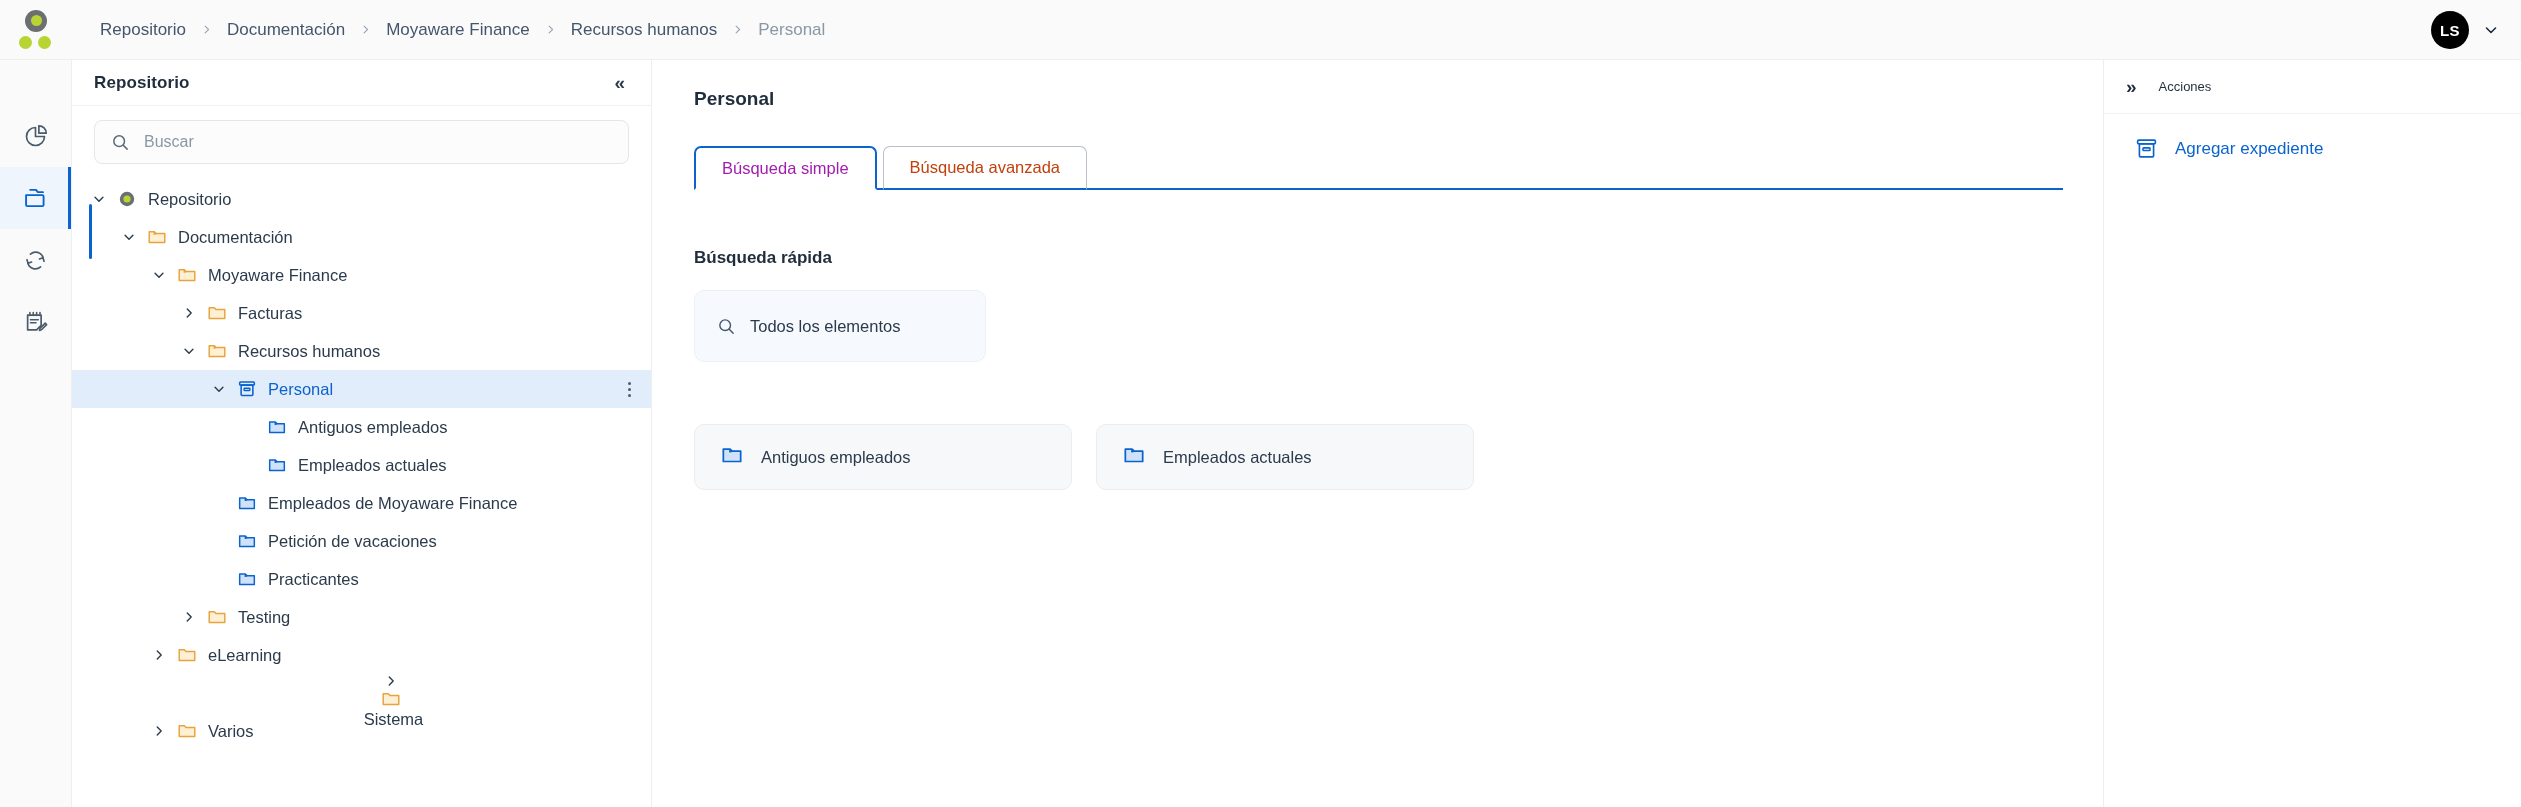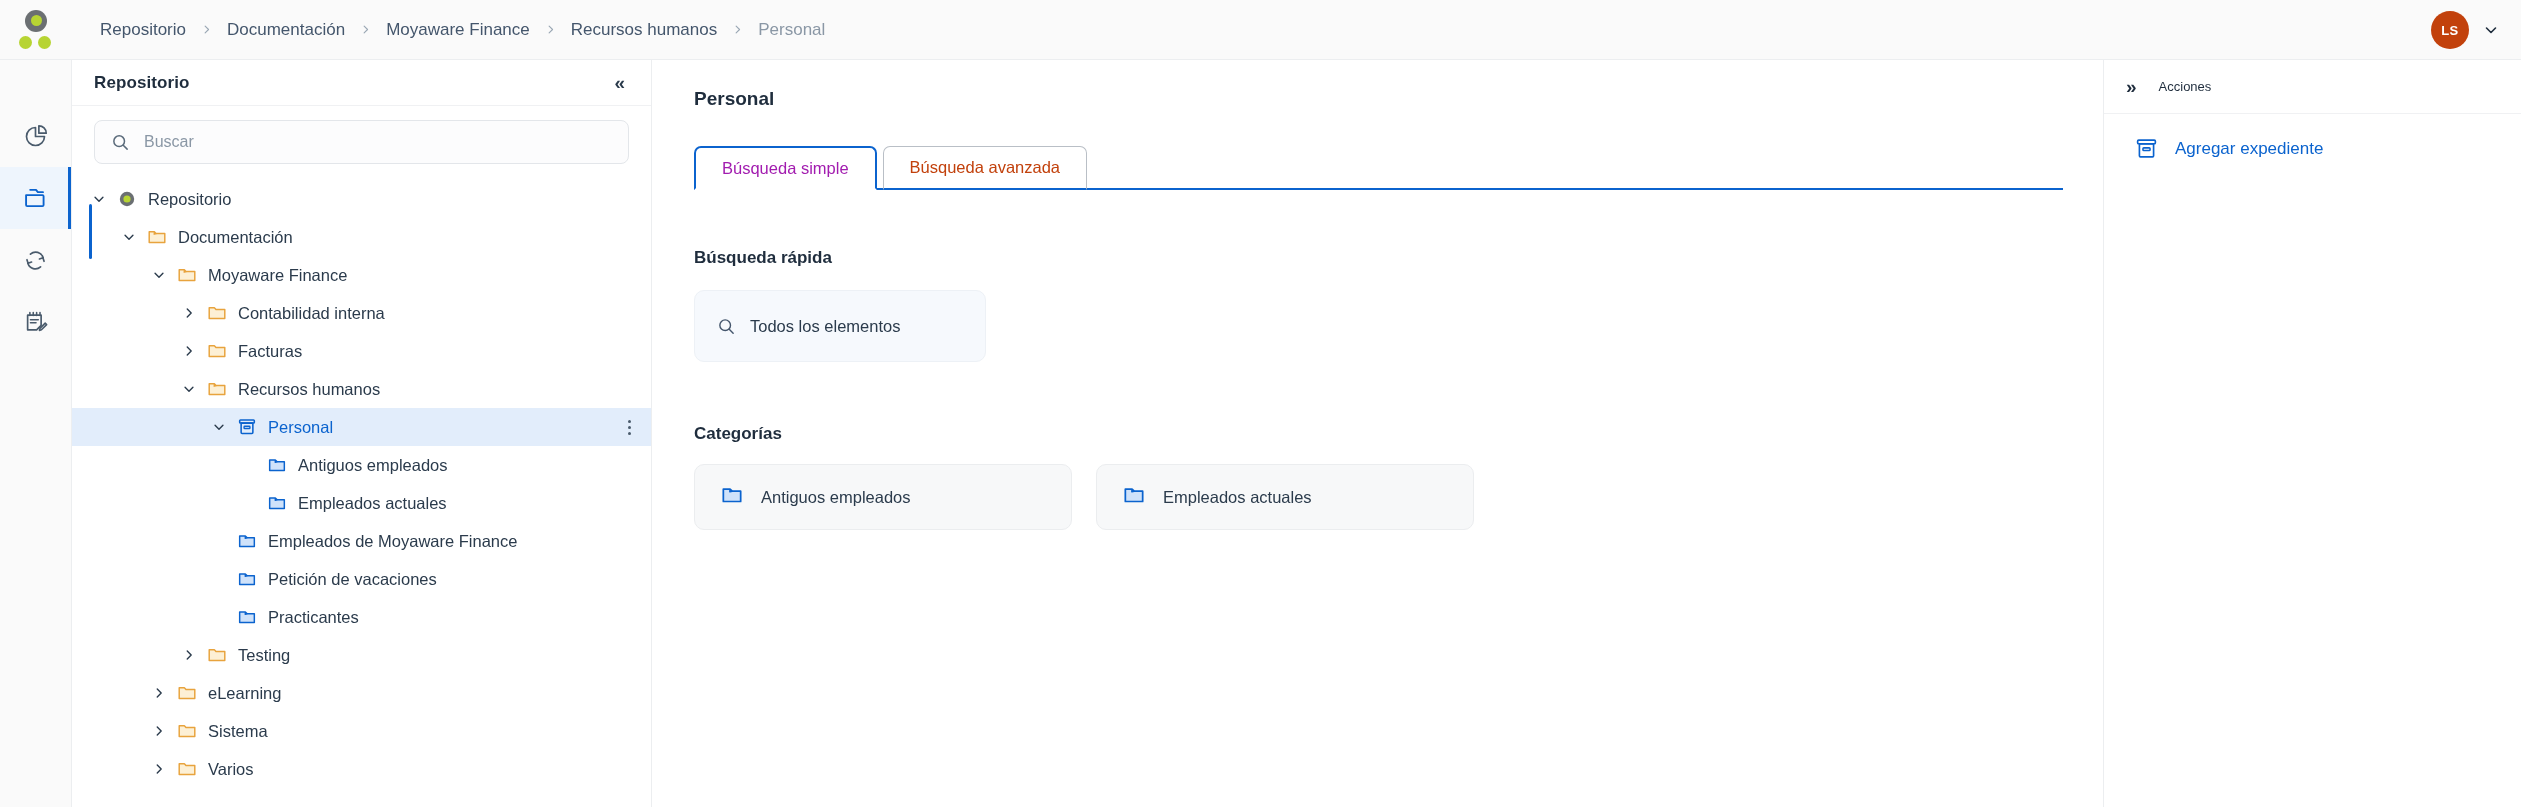--- a/index.html
+++ b/index.html
@@ -51,23 +51,23 @@
   }
   .crumb-sep svg { display:block; }
 
   
   .topbar-right {
     position:absolute; right: 22px; top: 0; height: 60px;
     display:flex; align-items:center; gap: 14px;
   }
   .avatar {
     width: 38px; height: 38px; border-radius: 50%;
-    background: #c2410c; color: #fff;
+    background: #000000; color: #fff;
     display:flex; align-items:center; justify-content:center;
-    font-size: 13px; font-weight: 700; letter-spacing: .4px;
+    font-size: 15px; font-weight: 700; letter-spacing: .4px;
     cursor: pointer;
   }
   .caret-down { color:#1f2d3d; display:flex; align-items:center; cursor:pointer; }
 
   
   .body-row { flex: 1; display:flex; min-height: 0; position: relative; }
 
   
   .rail {
     width: 72px; min-width:72px; background:#fafafa;
@@ -370,33 +370,20 @@
             <span class="twisty">
               <svg width="14" height="14" viewBox="0 0 16 16" fill="none">
                 <path d="M6 3.5l4.5 4.5L6 12.5" stroke="currentColor" stroke-width="1.6" stroke-linecap="round" stroke-linejoin="round"></path>
               </svg>
             </span>
             <span class="node-ico">
               <svg width="22" height="22" viewBox="0 0 24 24" fill="none">
                 <path d="M3.5 6.2h5.6l1.8 2h9.6V18H3.5V6.2z" fill="#fdf0d5" stroke="#e8a33d" stroke-width="1.6" stroke-linejoin="round"></path>
               </svg>
             </span>
-            <span class="node-label">Contabilidad interna</span>
-          </div>
-          <div class="node" style="padding-left: 104px;">
-            <span class="twisty">
-              <svg width="14" height="14" viewBox="0 0 16 16" fill="none">
-                <path d="M6 3.5l4.5 4.5L6 12.5" stroke="currentColor" stroke-width="1.6" stroke-linecap="round" stroke-linejoin="round"></path>
-              </svg>
-            </span>
-            <span class="node-ico">
-              <svg width="22" height="22" viewBox="0 0 24 24" fill="none">
-                <path d="M3.5 6.2h5.6l1.8 2h9.6V18H3.5V6.2z" fill="#fdf0d5" stroke="#e8a33d" stroke-width="1.6" stroke-linejoin="round"></path>
-              </svg>
-            </span>
             <span class="node-label">Facturas</span>
           </div>
           <div class="node" style="padding-left: 104px;">
             <span class="twisty">
               <svg width="14" height="14" viewBox="0 0 16 16" fill="none">
                 <path d="M3.5 6l4.5 4.5L12.5 6" stroke="currentColor" stroke-width="1.6" stroke-linecap="round" stroke-linejoin="round"></path>
               </svg>
             </span>
             <span class="node-ico">
               <svg width="22" height="22" viewBox="0 0 24 24" fill="none">
@@ -495,21 +482,21 @@
                 <path d="M6 3.5l4.5 4.5L6 12.5" stroke="currentColor" stroke-width="1.6" stroke-linecap="round" stroke-linejoin="round"></path>
               </svg>
             </span>
             <span class="node-ico">
               <svg width="22" height="22" viewBox="0 0 24 24" fill="none">
                 <path d="M3.5 6.2h5.6l1.8 2h9.6V18H3.5V6.2z" fill="#fdf0d5" stroke="#e8a33d" stroke-width="1.6" stroke-linejoin="round"></path>
               </svg>
             </span>
             <span class="node-label">eLearning</span>
           </div>
-          <div class="node" style="padding-left: 74px;">
+          <div class="node" style="padding-left: 74px; flex-direction: column;">
             <span class="twisty">
               <svg width="14" height="14" viewBox="0 0 16 16" fill="none">
                 <path d="M6 3.5l4.5 4.5L6 12.5" stroke="currentColor" stroke-width="1.6" stroke-linecap="round" stroke-linejoin="round"></path>
               </svg>
             </span>
             <span class="node-ico">
               <svg width="22" height="22" viewBox="0 0 24 24" fill="none">
                 <path d="M3.5 6.2h5.6l1.8 2h9.6V18H3.5V6.2z" fill="#fdf0d5" stroke="#e8a33d" stroke-width="1.6" stroke-linejoin="round"></path>
               </svg>
             </span>
@@ -547,21 +534,20 @@
               <svg width="19" height="19" viewBox="0 0 20 20" fill="none">
                   <circle cx="8.6" cy="8.6" r="5.6" stroke="currentColor" stroke-width="1.5"></circle>
                   <path d="M12.9 12.9l4.1 4.1" stroke="currentColor" stroke-width="1.5" stroke-linecap="round"></path>
                 </svg>
             </span>
             <span class="lbl">Todos los elementos</span>
           </div>
         </div>
 
         <div class="cat-section">
-          <div class="section-title">Categorías</div>
           <div class="cat-row">
             <div class="cat-card">
               <span>
                 <svg width="26" height="26" viewBox="0 0 24 24" fill="none">
                   <path d="M4 6.5h6.2l2 2H20V18H4V6.5z" fill="#cfe2fa" stroke="#0b63ce" stroke-width="1.6" stroke-linejoin="round"></path>
                   <path d="M10.2 6.5l-.2 2.5 2.2-.5" stroke="#0b63ce" stroke-width="1.4" stroke-linejoin="round" fill="none"></path>
                 </svg>
               </span>
               <span class="lbl">Antiguos empleados</span>
             </div>

